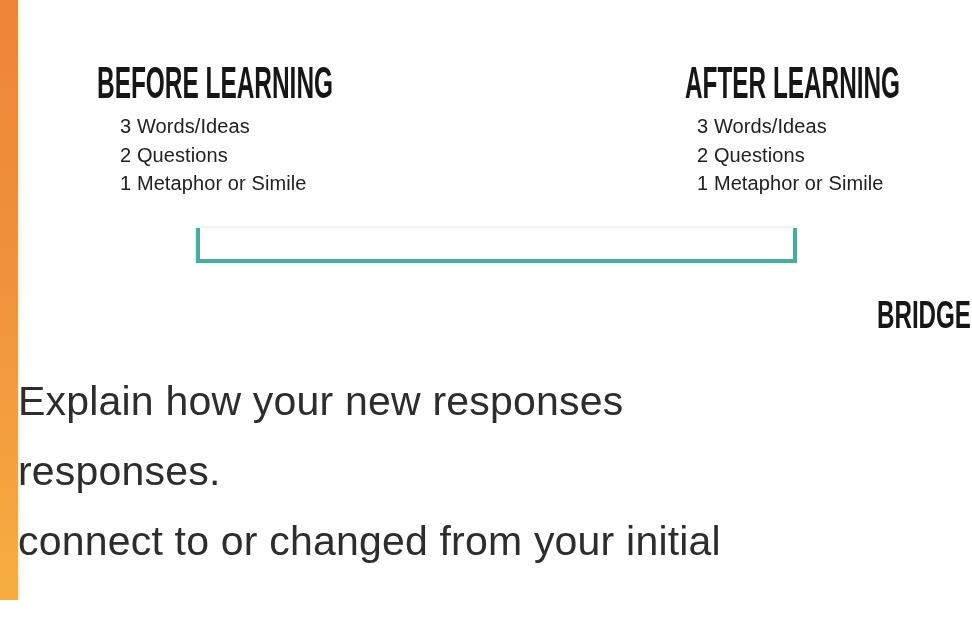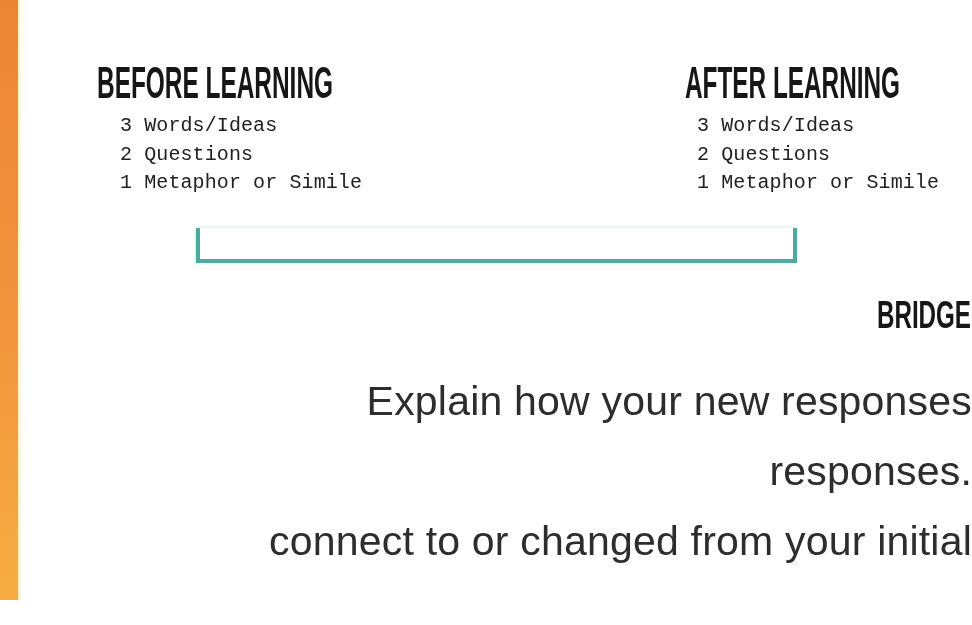--- a/index.html
+++ b/index.html
@@ -35,21 +35,20 @@
     font-weight: 700;
     fill: #161616;
   }
 
   .col-list {
     position: absolute;
     font-size: 20px;
     line-height: 28.5px;
     color: #212121;
     letter-spacing: 0.1px;
-    font-family: Liberation Mono, monospace;
   }
 
   .before-list { left: 120px; top: 112px; }
   .after-list  { left: 697px; top: 112px; }
 
   
   .bracket {
     position: absolute;
     left: 196px; top: 228px;
     width: 601px; height: 35px;
@@ -63,21 +62,21 @@
   .bridge-label-wrap {
     position: absolute;
     left: 18px; right: 0; top: 296px;
     display: flex;
     justify-content: flex-end;
   }
 
   .prompt {
     position: absolute;
     left: 18px; right: 0; top: 366px;
-    text-align: right;
+    text-align: left;
     font-size: 41px;
     line-height: 70px;
     color: #2d2d2d;
     letter-spacing: 0.2px;
   }
 </style>
 </head>
 <body>
 
 <div class="canvas">

